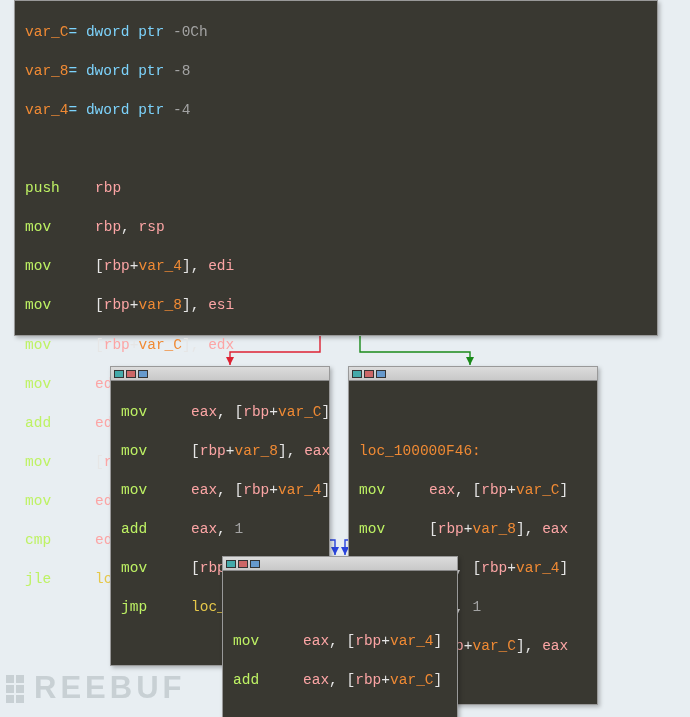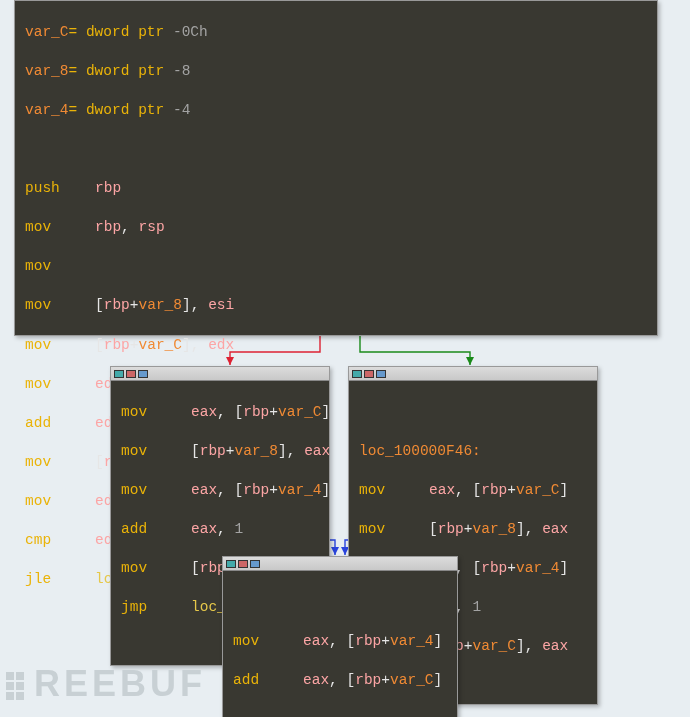--- a/index.html
+++ b/index.html
@@ -30,35 +30,35 @@
   }
   .ticon {
     width: 10px; height: 8px;
     background: #4aa;
     border: 1px solid #333;
   }
   .ticon.b { background:#c66; }
   .ticon.c { background:#69c; }
   .code { padding: 2px 10px 8px 10px; white-space: pre; }
   .line { display: flex; }
-  .mn { color: #eab308; width: 70px; flex-shrink:0; }
-  .tok { color: #eab308; }
+  .mn { color: #bef264; width: 70px; flex-shrink:0; }
+  .tok { color: #7dd3fc; }
   .reg { color: #fca5a5; }
   .var { color: #f08a34; }
   .num { color: #a3a3a3; }
   .loc { color: #e6c84a; }
   .label { color: #f08a34; }
   .punct { color: #e6e6e6; }
   svg.graph { position:absolute; top:0; left:0; pointer-events:none; }
   .watermark {
     position: absolute;
     left: 6px;
     bottom: 8px;
     font-family: Arial, sans-serif;
-    font-size: 36px;
+    font-size: 31px;
     font-weight: 700;
     letter-spacing: 4px;
     color: #c8d0d4;
     display: flex;
     align-items: center;
     gap: 6px;
   }
   .wm-logo {
     width: 22px; height: 26px;
     display: grid;
@@ -97,21 +97,21 @@
 </svg>
 
 <div class="block" style="left:14px; top:0; width:644px; height:336px;">
   <div class="code">
 <div class="line"><span class="var">var_C</span><span class="tok">= dword ptr </span><span class="num">-0Ch</span></div>
 <div class="line"><span class="var">var_8</span><span class="tok">= dword ptr </span><span class="num">-8</span></div>
 <div class="line"><span class="var">var_4</span><span class="tok">= dword ptr </span><span class="num">-4</span></div>
 <div class="line">&nbsp;</div>
 <div class="line"><span class="mn">push</span><span class="reg">rbp</span></div>
 <div class="line"><span class="mn">mov</span><span><span class="reg">rbp</span><span class="punct">,</span> <span class="reg">rsp</span></span></div>
-<div class="line"><span class="mn">mov</span></div>
+<div class="line"><span class="mn">mov</span><span><span class="punct">[</span><span class="reg">rbp</span><span class="punct">+</span><span class="var">var_4</span><span class="punct">]</span><span class="punct">,</span> <span class="reg">edi</span></span></div>
 <div class="line"><span class="mn">mov</span><span><span class="punct">[</span><span class="reg">rbp</span><span class="punct">+</span><span class="var">var_8</span><span class="punct">]</span><span class="punct">,</span> <span class="reg">esi</span></span></div>
 <div class="line"><span class="mn">mov</span><span><span class="punct">[</span><span class="reg">rbp</span><span class="punct">+</span><span class="var">var_C</span><span class="punct">]</span><span class="punct">,</span> <span class="reg">edx</span></span></div>
 <div class="line"><span class="mn">mov</span><span><span class="reg">edx</span><span class="punct">,</span> <span class="punct">[</span><span class="reg">rbp</span><span class="punct">+</span><span class="var">var_4</span><span class="punct">]</span></span></div>
 <div class="line"><span class="mn">add</span><span><span class="reg">edx</span><span class="punct">,</span> <span class="punct">[</span><span class="reg">rbp</span><span class="punct">+</span><span class="var">var_8</span><span class="punct">]</span></span></div>
 <div class="line"><span class="mn">mov</span><span><span class="punct">[</span><span class="reg">rbp</span><span class="punct">+</span><span class="var">var_4</span><span class="punct">]</span><span class="punct">,</span> <span class="reg">edx</span></span></div>
 <div class="line"><span class="mn">mov</span><span><span class="reg">edx</span><span class="punct">,</span> <span class="punct">[</span><span class="reg">rbp</span><span class="punct">+</span><span class="var">var_4</span><span class="punct">]</span></span></div>
 <div class="line"><span class="mn">cmp</span><span><span class="reg">edx</span><span class="punct">,</span> <span class="punct">[</span><span class="reg">rbp</span><span class="punct">+</span><span class="var">var_C</span><span class="punct">]</span></span></div>
 <div class="line"><span class="mn">jle</span><span class="loc">loc_100000F46</span></div>
   </div>
 </div>

